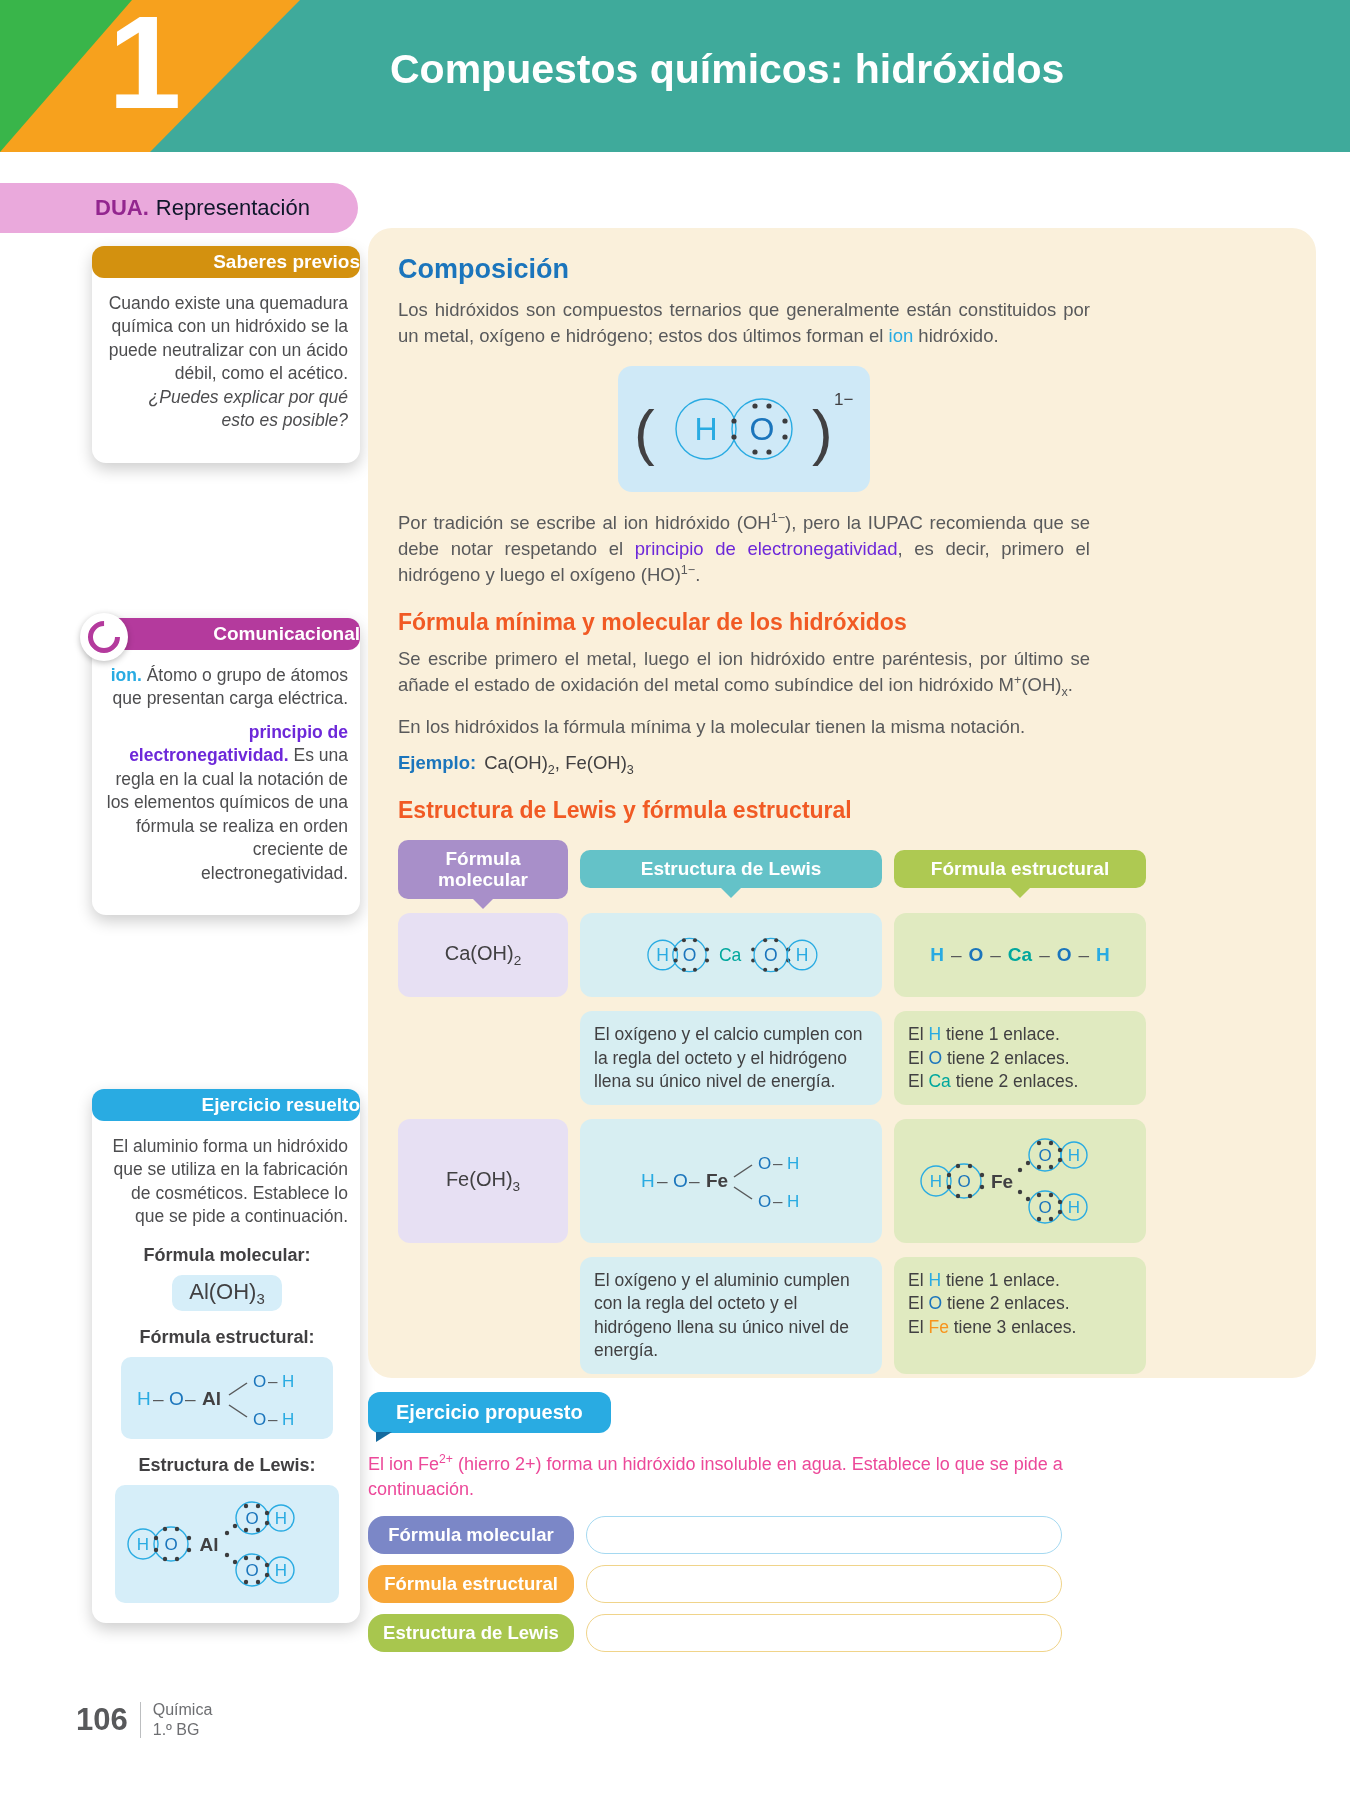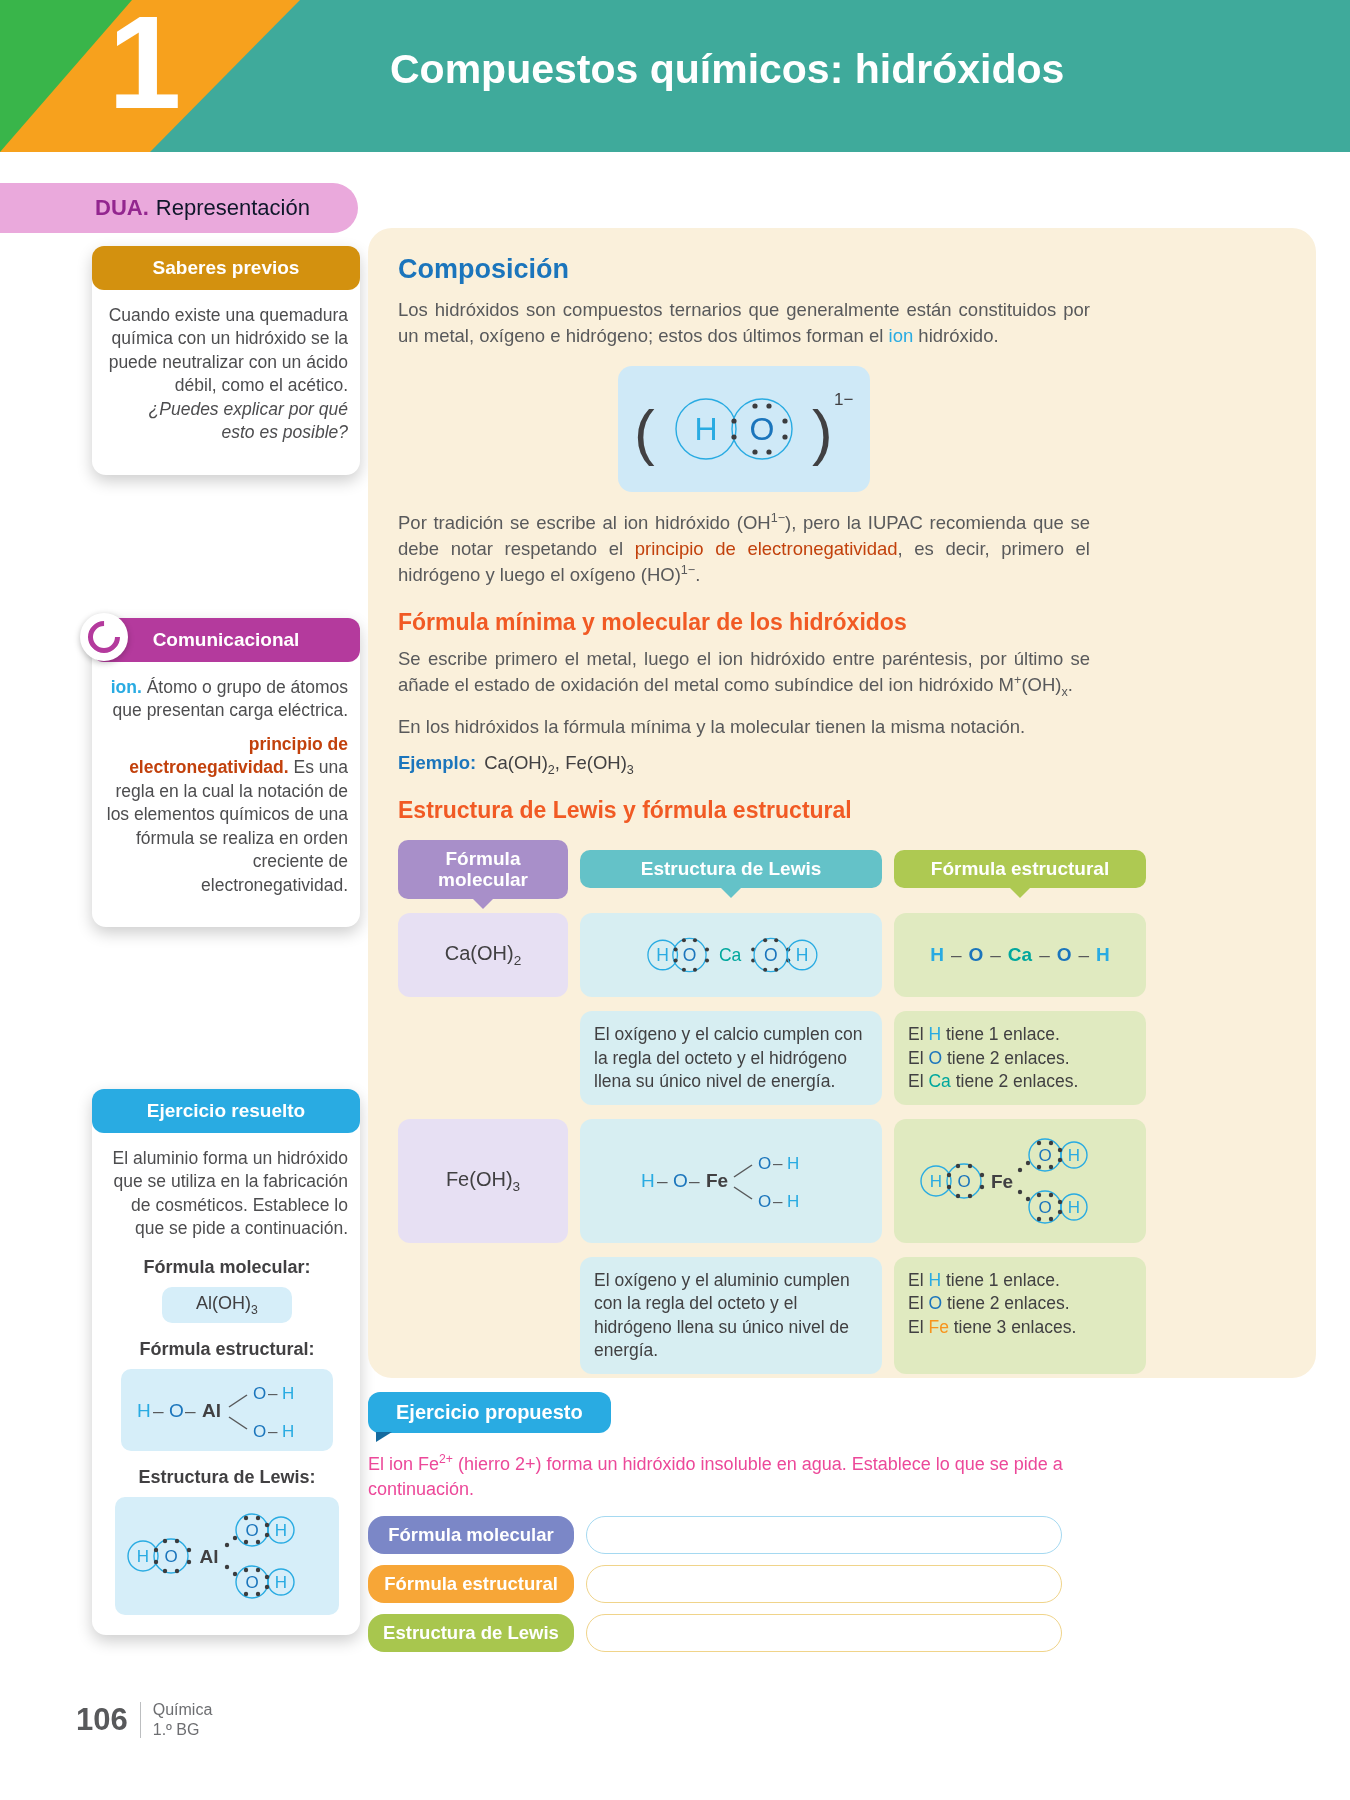--- a/index.html
+++ b/index.html
@@ -18,40 +18,40 @@
   
   .dua{position:absolute;left:0;top:183px;width:358px;height:50px;background:#eaa9dc;
        border-radius:0 25px 25px 0;display:flex;align-items:center;box-sizing:border-box;
        padding-left:95px;font-size:22px;}
   .dua-label{color:#93268f;font-weight:bold;margin-right:7px;}
   .dua-text{color:#0f172a;font-weight:normal;text-align:right;}
 
   
   .card{position:absolute;left:92px;width:268px;background:#fff;border-radius:14px;
         box-shadow:0 6px 16px rgba(0,0,0,.20);}
-  .card-head{position:relative;height:44px;border-radius:12px;display:flex;align-items:center;
-             justify-content:center;color:#fff;font-weight:bold;font-size:19px;}
+  .card-head{position:relative;height:32px;border-radius:12px;display:flex;align-items:center;
+             justify-content:flex-end;color:#fff;font-weight:bold;font-size:19px;}
   .head-gold{background:#d3910f;}
   .head-magenta{background:#b43a9d;}
   .head-blue{background:#29abe2;}
   .card-body{padding:14px 12px 20px 14px;font-size:17.5px;color:#4d4d4f;
              text-align:right;line-height:1.34;}
   .card-body p{margin:0 0 10px;}
   .q-italic{font-style:italic;margin-left:16px;}
   .term-blue{color:#29abe2;font-weight:bold;}
-  .term-purple{color:#c2410c;font-weight:bold;}
+  .term-purple{color:#6d28d9;font-weight:bold;}
   .com-icon{position:absolute;left:-12px;top:-5px;width:48px;height:48px;background:#fff;
             border-radius:50%;box-shadow:0 2px 6px rgba(0,0,0,.25);
             display:flex;align-items:center;justify-content:center;}
   .com-c{width:22px;height:22px;border:5px solid #b43a9d;border-radius:50%;
          border-right-color:transparent;transform:rotate(-45deg);}
   .mini-label{font-weight:bold;color:#414042;text-align:center;font-size:18px;margin:14px 0 8px;}
   .chip{background:#d6eef9;border-radius:10px;margin:0 auto;display:flex;
         align-items:center;justify-content:center;}
-  .chip-small{width:130px;height:36px;font-size:18px;color:#414042;}
+  .chip-small{width:110px;height:36px;font-size:22px;color:#414042;}
   .chip-struct{width:212px;height:82px;}
   .chip-lewis{width:224px;height:118px;}
 
   
   .panel{position:absolute;left:368px;top:228px;width:948px;height:1150px;background:#faf0db;
          border-radius:24px;padding:26px 30px;box-sizing:border-box;}
   .h-blue{color:#1b75bc;font-size:27px;margin:0 0 12px;font-weight:bold;}
   .h-orange{color:#f15a24;font-size:23px;margin:20px 0 10px;font-weight:bold;}
   .ptext{max-width:692px;font-size:18.5px;color:#58595b;line-height:1.42;margin:0 0 12px;
          text-align:justify;}

